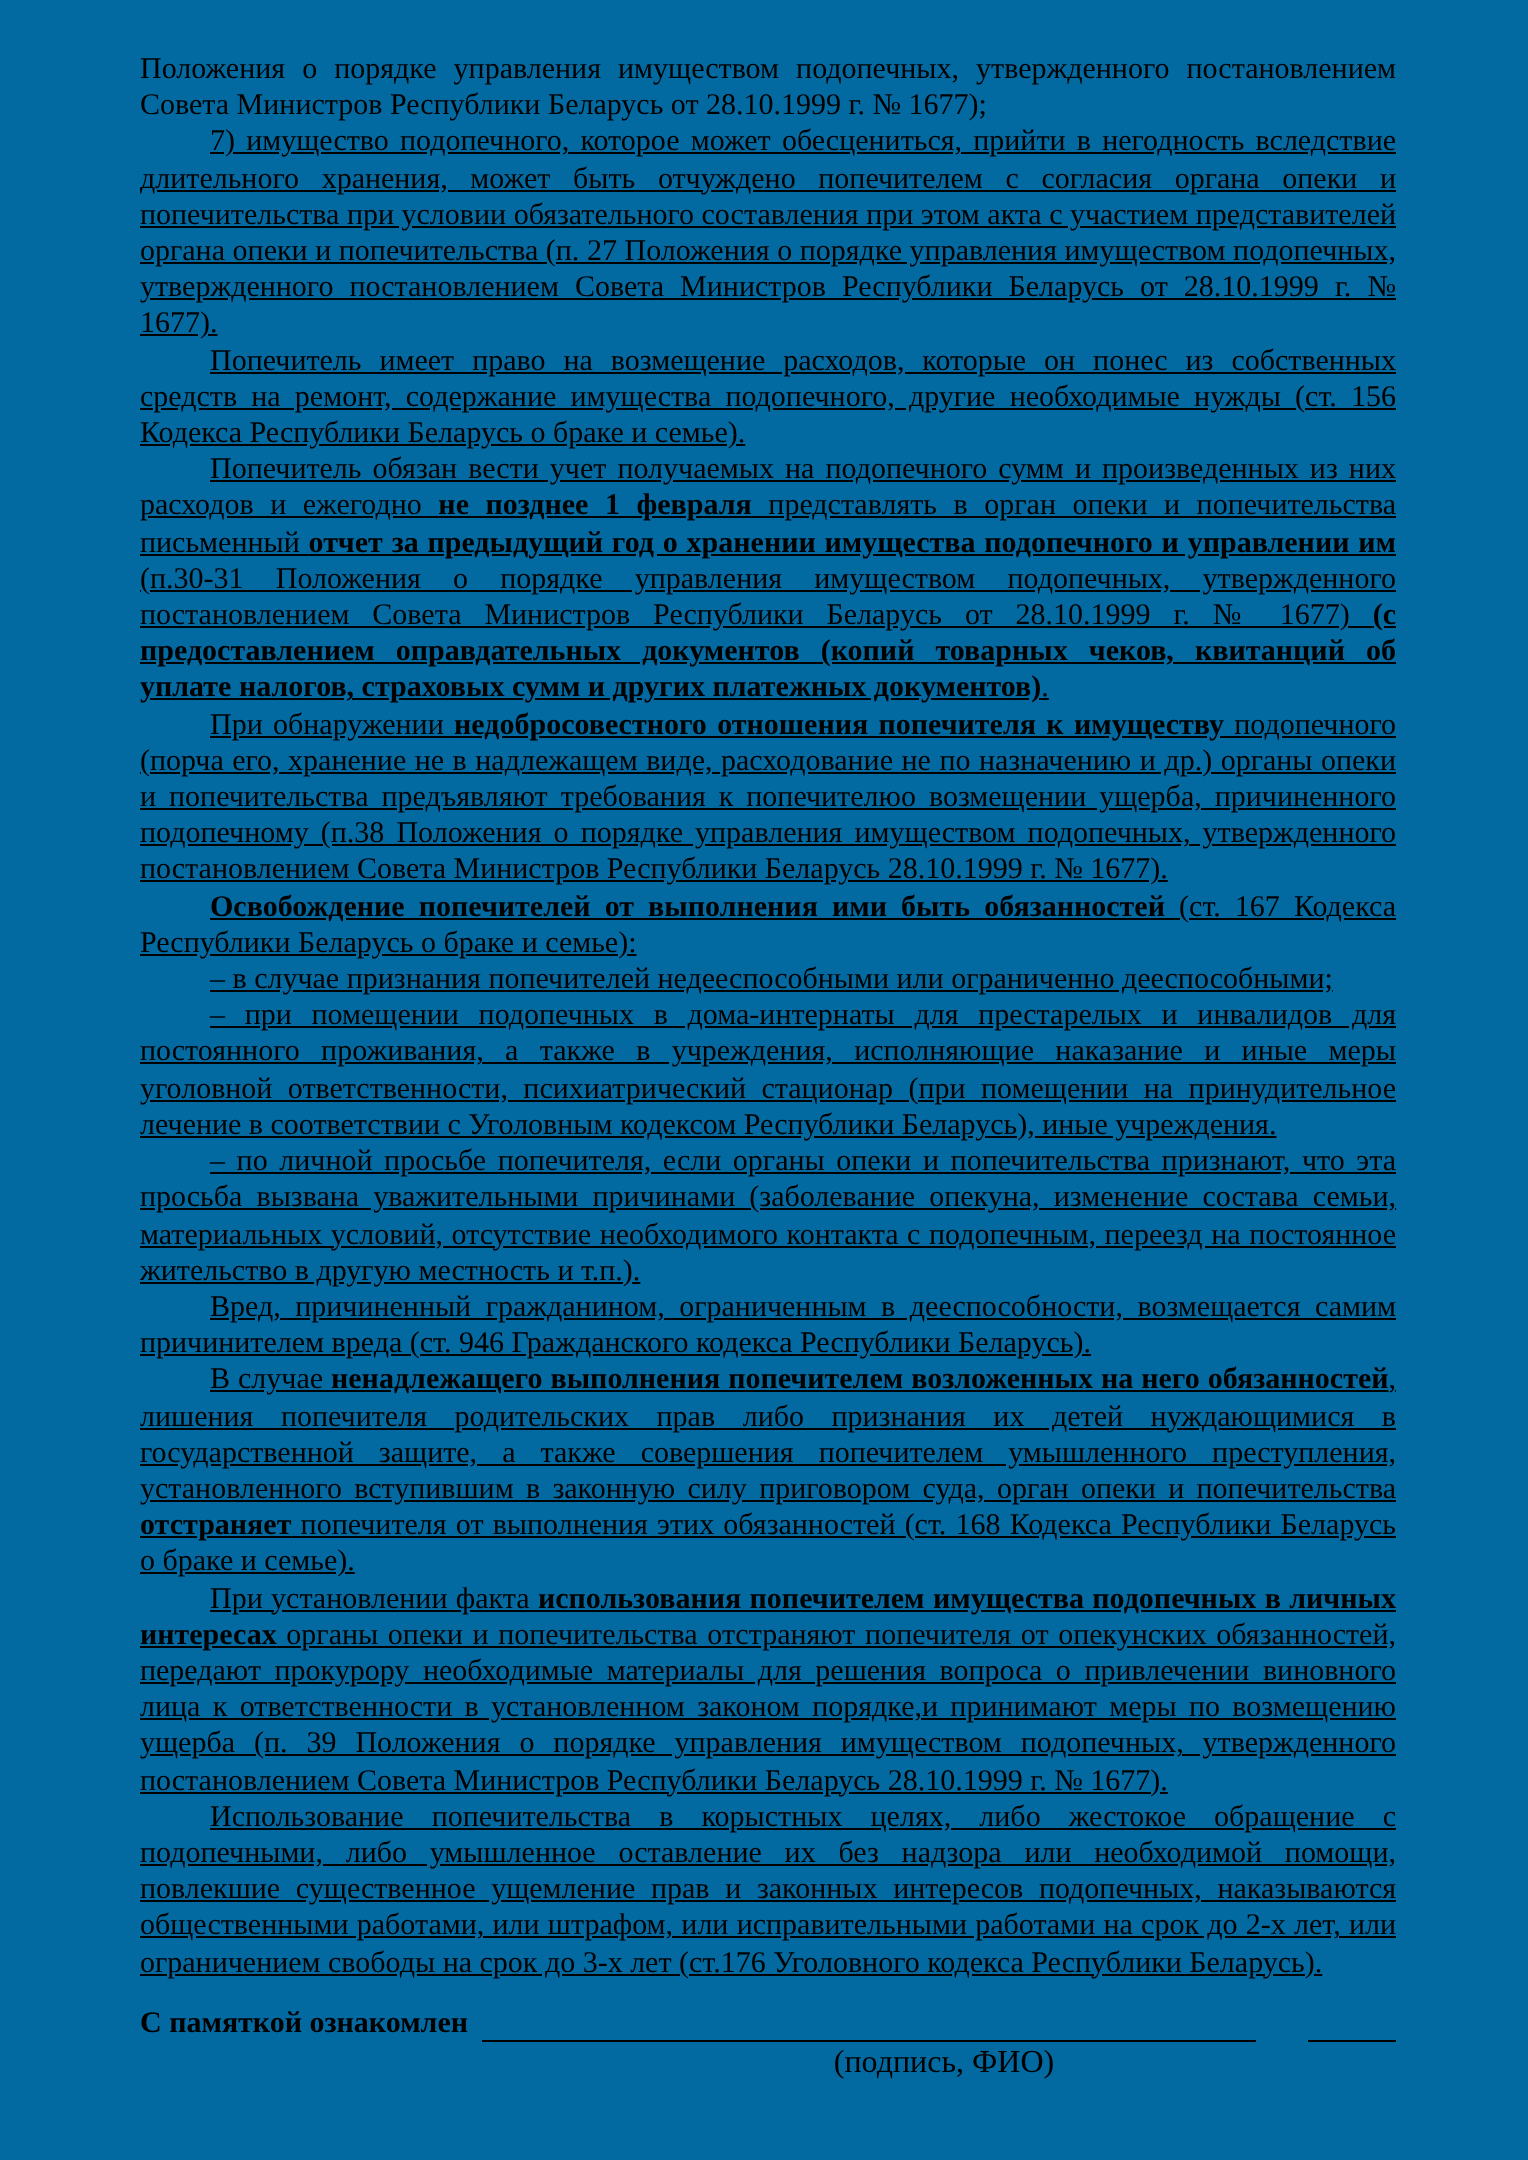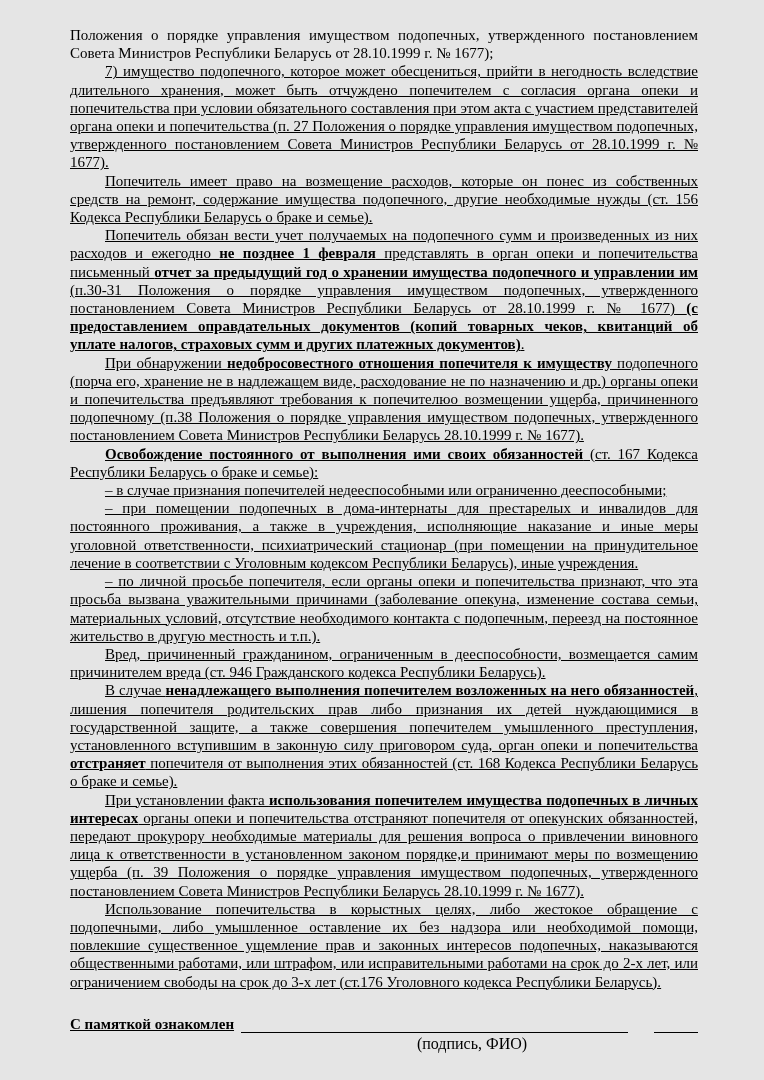--- a/index.html
+++ b/index.html
@@ -5,21 +5,21 @@
   html, body {
     margin: 0;
     padding: 0;
     background: #ffffff;
   }
   .page {
     position: relative;
     width: 764px;
     height: 1080px;
     box-sizing: border-box;
-    background: #e5e5e5;
+    background: #0369a1;
     padding: 26px 66px 0 70px;
     overflow: hidden;
     font-family: "Liberation Serif", "DejaVu Serif", serif;
     font-size: 15px;
     line-height: 18.2px;
     color: #000000;
   }
   .doc-body p.para {
     margin: 0;
     text-align: justify;
@@ -27,23 +27,22 @@
   .doc-body p.para.indent {
     text-indent: 35px;
     text-decoration: underline;
   }
   .doc-body b {
     font-weight: bold;
   }
   .sig-row {
     display: flex;
     align-items: flex-end;
-    margin-top: 24px;
+    margin-top: 12px;
     font-weight: bold;
-    text-decoration: underline;
   }
   .sig-label {
     white-space: nowrap;
   }
   .sig-line {
     flex: 1;
     height: 1.05em;
     border-bottom: 1.6px solid #000;
     margin-left: 7px;
   }
@@ -68,21 +67,21 @@
 </head>
 <body>
 
 <div class="page">
   <div class="doc-body">
       <p class="para"><span>Положения о порядке управления имуществом подопечных, утвержденного постановлением Совета Министров Республики Беларусь от 28.10.1999 г. № 1677);</span></p>
       <p class="para indent"><span>7) имущество подопечного, которое может обесцениться, прийти в негодность вследствие длительного хранения, может быть отчуждено попечителем с согласия органа опеки и попечительства при условии обязательного составления при этом акта с участием представителей органа опеки и попечительства (п. 27 Положения о порядке управления имуществом подопечных, утвержденного постановлением Совета Министров Республики Беларусь от 28.10.1999 г. № 1677).</span></p>
       <p class="para indent"><span>Попечитель имеет право на возмещение расходов, которые он понес из собственных средств на ремонт, содержание имущества подопечного, другие необходимые нужды (ст. 156 Кодекса Республики Беларусь о браке и семье).</span></p>
       <p class="para indent"><span>Попечитель обязан вести учет получаемых на подопечного сумм и произведенных из них расходов и ежегодно </span><b>не позднее 1 февраля</b><span> представлять в орган опеки и попечительства письменный </span><b>отчет за предыдущий год о хранении имущества подопечного и управлении им</b><span> (п.30-31 Положения о порядке управления имуществом подопечных, утвержденного постановлением Совета Министров Республики Беларусь от 28.10.1999 г. № 1677) </span><b>(с предоставлением оправдательных документов (копий товарных чеков, квитанций об уплате налогов, страховых сумм и других платежных документов)</b><span>.</span></p>
       <p class="para indent"><span>При обнаружении </span><b>недобросовестного отношения попечителя к имуществу</b><span> подопечного (порча его, хранение не в надлежащем виде, расходование не по назначению и др.) органы опеки и попечительства предъявляют требования к попечителюо возмещении ущерба, причиненного подопечному (п.38 Положения о порядке управления имуществом подопечных, утвержденного постановлением Совета Министров Республики Беларусь 28.10.1999 г. № 1677).</span></p>
-      <p class="para indent"><b>Освобождение постоянного от выполнения ими своих обязанностей</b><span> (ст. 167 Кодекса Республики Беларусь о браке и семье):</span></p>
+      <p class="para indent"><b>Освобождение попечителей от выполнения ими быть обязанностей</b><span> (ст. 167 Кодекса Республики Беларусь о браке и семье):</span></p>
       <p class="para indent"><span>– в случае признания попечителей недееспособными или ограниченно дееспособными;</span></p>
       <p class="para indent"><span>– при помещении подопечных в дома-интернаты для престарелых и инвалидов для постоянного проживания, а также в учреждения, исполняющие наказание и иные меры уголовной ответственности, психиатрический стационар (при помещении на принудительное лечение в соответствии с Уголовным кодексом Республики Беларусь), иные учреждения.</span></p>
       <p class="para indent"><span>– по личной просьбе попечителя, если органы опеки и попечительства признают, что эта просьба вызвана уважительными причинами (заболевание опекуна, изменение состава семьи, материальных условий, отсутствие необходимого контакта с подопечным, переезд на постоянное жительство в другую местность и т.п.).</span></p>
       <p class="para indent"><span>Вред, причиненный гражданином, ограниченным в дееспособности, возмещается самим причинителем вреда (ст. 946 Гражданского кодекса Республики Беларусь).</span></p>
       <p class="para indent"><span>В случае </span><b>ненадлежащего выполнения попечителем возложенных на него обязанностей</b><span>, лишения попечителя родительских прав либо признания их детей нуждающимися в государственной защите, а также совершения попечителем умышленного преступления, установленного вступившим в законную силу приговором суда, орган опеки и попечительства </span><b>отстраняет</b><span> попечителя от выполнения этих обязанностей (ст. 168 Кодекса Республики Беларусь о браке и семье).</span></p>
       <p class="para indent"><span>При установлении факта </span><b>использования попечителем имущества подопечных в личных интересах</b><span> органы опеки и попечительства отстраняют попечителя от опекунских обязанностей, передают прокурору необходимые материалы для решения вопроса о привлечении виновного лица к ответственности в установленном законом порядке,и принимают меры по возмещению ущерба (п. 39 Положения о порядке управления имуществом подопечных, утвержденного постановлением Совета Министров Республики Беларусь 28.10.1999 г. № 1677).</span></p>
       <p class="para indent"><span>Использование попечительства в корыстных целях, либо жестокое обращение с подопечными, либо умышленное оставление их без надзора или необходимой помощи, повлекшие существенное ущемление прав и законных интересов подопечных, наказываются общественными работами, или штрафом, или исправительными работами на срок до 2-х лет, или ограничением свободы на срок до 3-х лет (ст.176 Уголовного кодекса Республики Беларусь).</span></p>
     </div>
 
   <div class="sig-row">

